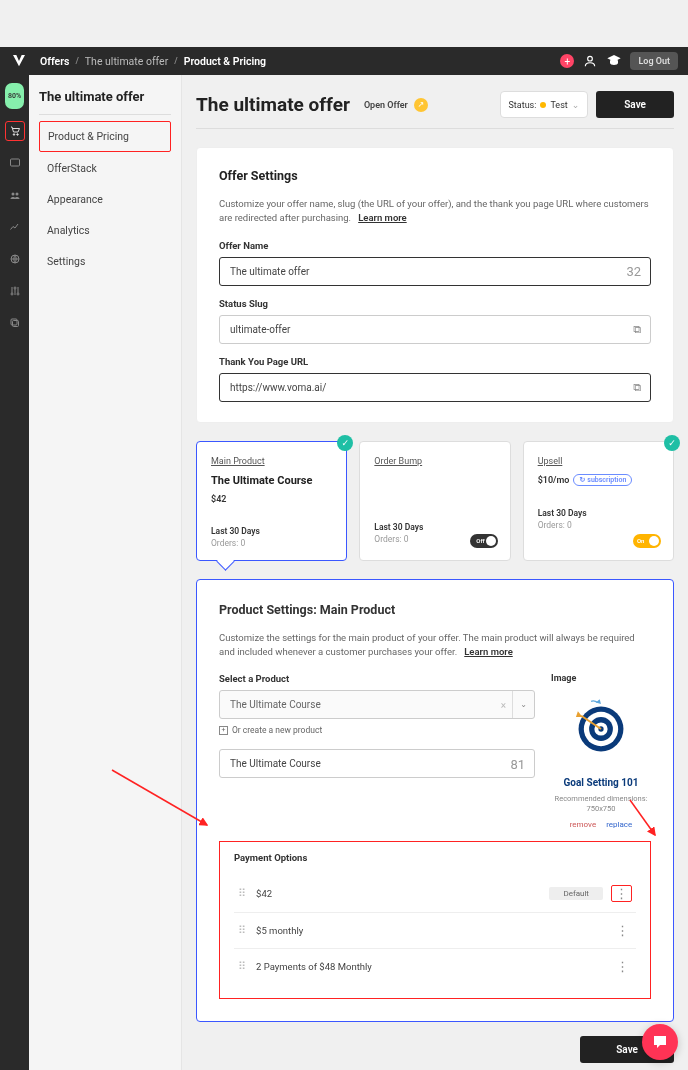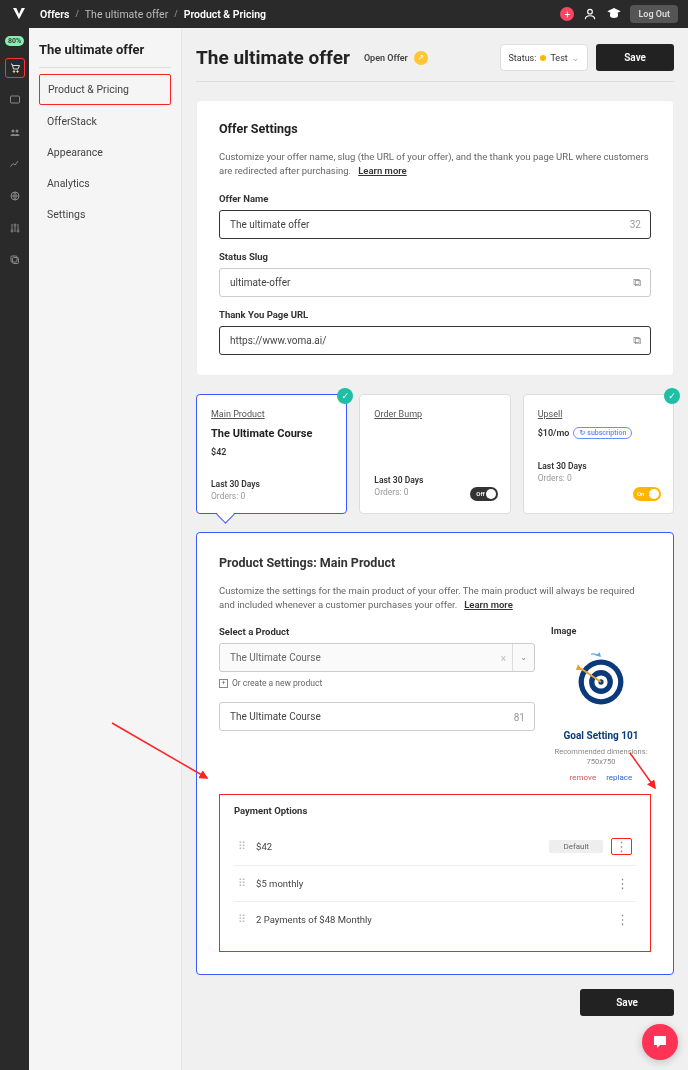--- a/index.html
+++ b/index.html
@@ -1,31 +1,31 @@
 <!DOCTYPE html>
 <html><head>
 <meta charset="utf-8">
 <style>
   * { box-sizing: border-box; margin: 0; padding: 0; font-family: -apple-system, BlinkMacSystemFont, "Segoe UI", Roboto, sans-serif; }
   body { background: #f0f0f0; font-size: 11px; color: #333; width: 688px; }
   
-  .topbar { background: #2a2a2a; height: 28px; display: flex; align-items: center; padding: 0 10px; color: #fff; }
+  .topbar { background: #2a2a2a; height: 28px; display: flex; align-items: center; padding: 0 10px; color: #fff; margin-top: 47px; }
   .topbar .logo { width: 18px; height: 18px; display:flex; align-items:center; justify-content:center; margin-right: 12px; }
   .breadcrumb { display: flex; align-items: center; font-size: 10.5px; font-weight: 600; gap: 6px; }
   .breadcrumb .sep { color: #888; font-size: 9px; }
   .breadcrumb .dim { color: #bbb; font-weight: 400; }
   .topbar-right { margin-left: auto; display: flex; align-items: center; gap: 8px; }
   .plus-btn { width: 14px; height: 14px; background: #ff4466; border-radius: 50%; display:flex; align-items:center; justify-content:center; color:#fff; font-size:10px; cursor:pointer;}
   .top-icon { width:16px; height:16px; display:flex; align-items:center; justify-content:center; color:#fff; cursor:pointer;}
   .logout-btn { background: #555; color: #ddd; border: none; padding: 4px 8px; border-radius: 4px; font-size: 9px; cursor:pointer; font-weight:600;}
   
   .shell { display: flex; }
   
   .rail { width: 29px; background: #2a2a2a; display: flex; flex-direction: column; align-items: center; padding-top: 8px; gap: 12px; min-height: 1042px;}
-  .rail-badge { background:#86efac; color:#333; font-size:7px; padding:1px 3px; border-radius:7px; font-weight:600;}
+  .rail-badge { background:#86efac; color:#333; font-size:7px; padding:9px 3px; border-radius:7px; font-weight:600;}
   .rail-item { width:20px; height:20px; display:flex; align-items:center; justify-content:center; color:#888; cursor:pointer; border-radius:3px;}
   .rail-item.active { border:1px solid #ff3333;}
   
   .sidebar { width: 153px; background: #f5f5f5; border-right: 1px solid #e5e5e5; padding: 14px 10px; min-height:1042px;}
   .sidebar-title { font-size: 13px; font-weight: 700; color: #222; padding-bottom: 10px; border-bottom: 1px solid #ddd; margin-bottom: 6px;}
   .sidebar-item { padding: 8px 8px; font-size: 10.5px; color: #444; cursor: pointer; border-radius: 2px; margin-bottom:2px;}
   .sidebar-item.active { border: 1.5px solid #ff2222; }
   
   .main { flex: 1; padding: 16px 14px 20px 14px; background: #f0f0f0; }
   
@@ -41,21 +41,21 @@
   .card { background: #fff; border-radius: 4px; padding: 20px 22px; margin-bottom: 18px; border:1px solid #eee;}
   .card h3 { font-size: 12.5px; font-weight: 700; color: #222; margin-bottom: 14px;}
   .card-desc { font-size: 9.5px; color: #666; line-height: 1.5; margin-bottom: 14px;}
   .card-desc .learn { text-decoration: underline; color:#333; font-weight:600; cursor:pointer;}
   
   .field-label { font-size: 9.5px; font-weight: 700; color: #333; margin-bottom: 6px; display:flex; align-items:center; gap:4px;}
   .info-icon { width:10px; height:10px; background:#3b7cff; border-radius:50%; display:inline-flex; align-items:center; justify-content:center; color:#fff; font-size:7px; font-weight:bold;}
   .input-wrap { position:relative; margin-bottom: 12px;}
   .text-input { width: 100%; border: 1px solid #333; border-radius: 3px; padding: 8px 10px; font-size: 10px; color:#444;}
   .text-input.light { border-color:#ccc;}
-  .input-suffix { position:absolute; right:10px; top:50%; transform:translateY(-50%); font-size:10px; color:#999;}
+  .input-suffix { position:absolute; right:10px; top:50%; transform:translateY(-50%); font-size:13px; color:#999;}
   .input-suffix.icon { cursor:pointer; color:#888; font-size:11px;}
   
   .tabs-row { display:flex; gap:12px; margin-bottom: 18px;}
   .tab-card { flex:1; background:#fff; border:1px solid #ddd; border-radius:4px; padding:14px 14px 12px; position:relative; cursor:pointer;}
   .tab-card.active { border:1.5px solid #3b57ff;}
   .tab-card.active::after { content:''; position:absolute; bottom:-8px; left:22px; width:12px; height:12px; background:#fff; border-right:1.5px solid #3b57ff; border-bottom:1.5px solid #3b57ff; transform:rotate(45deg);}
   .check-badge { position:absolute; top:-7px; right:-7px; width:16px; height:16px; background:#1fbfa5; border-radius:50%; display:flex; align-items:center; justify-content:center; color:#fff; font-size:9px;}
   .tab-cat { font-size:9px; color:#555; text-decoration:underline; margin-bottom:8px;}
   .tab-title { font-size:11px; font-weight:700; color:#222; margin-bottom:6px; line-height:1.3;}
   .tab-price { font-size:9px; font-weight:600; color:#333; display:flex; align-items:center; gap:4px;}

